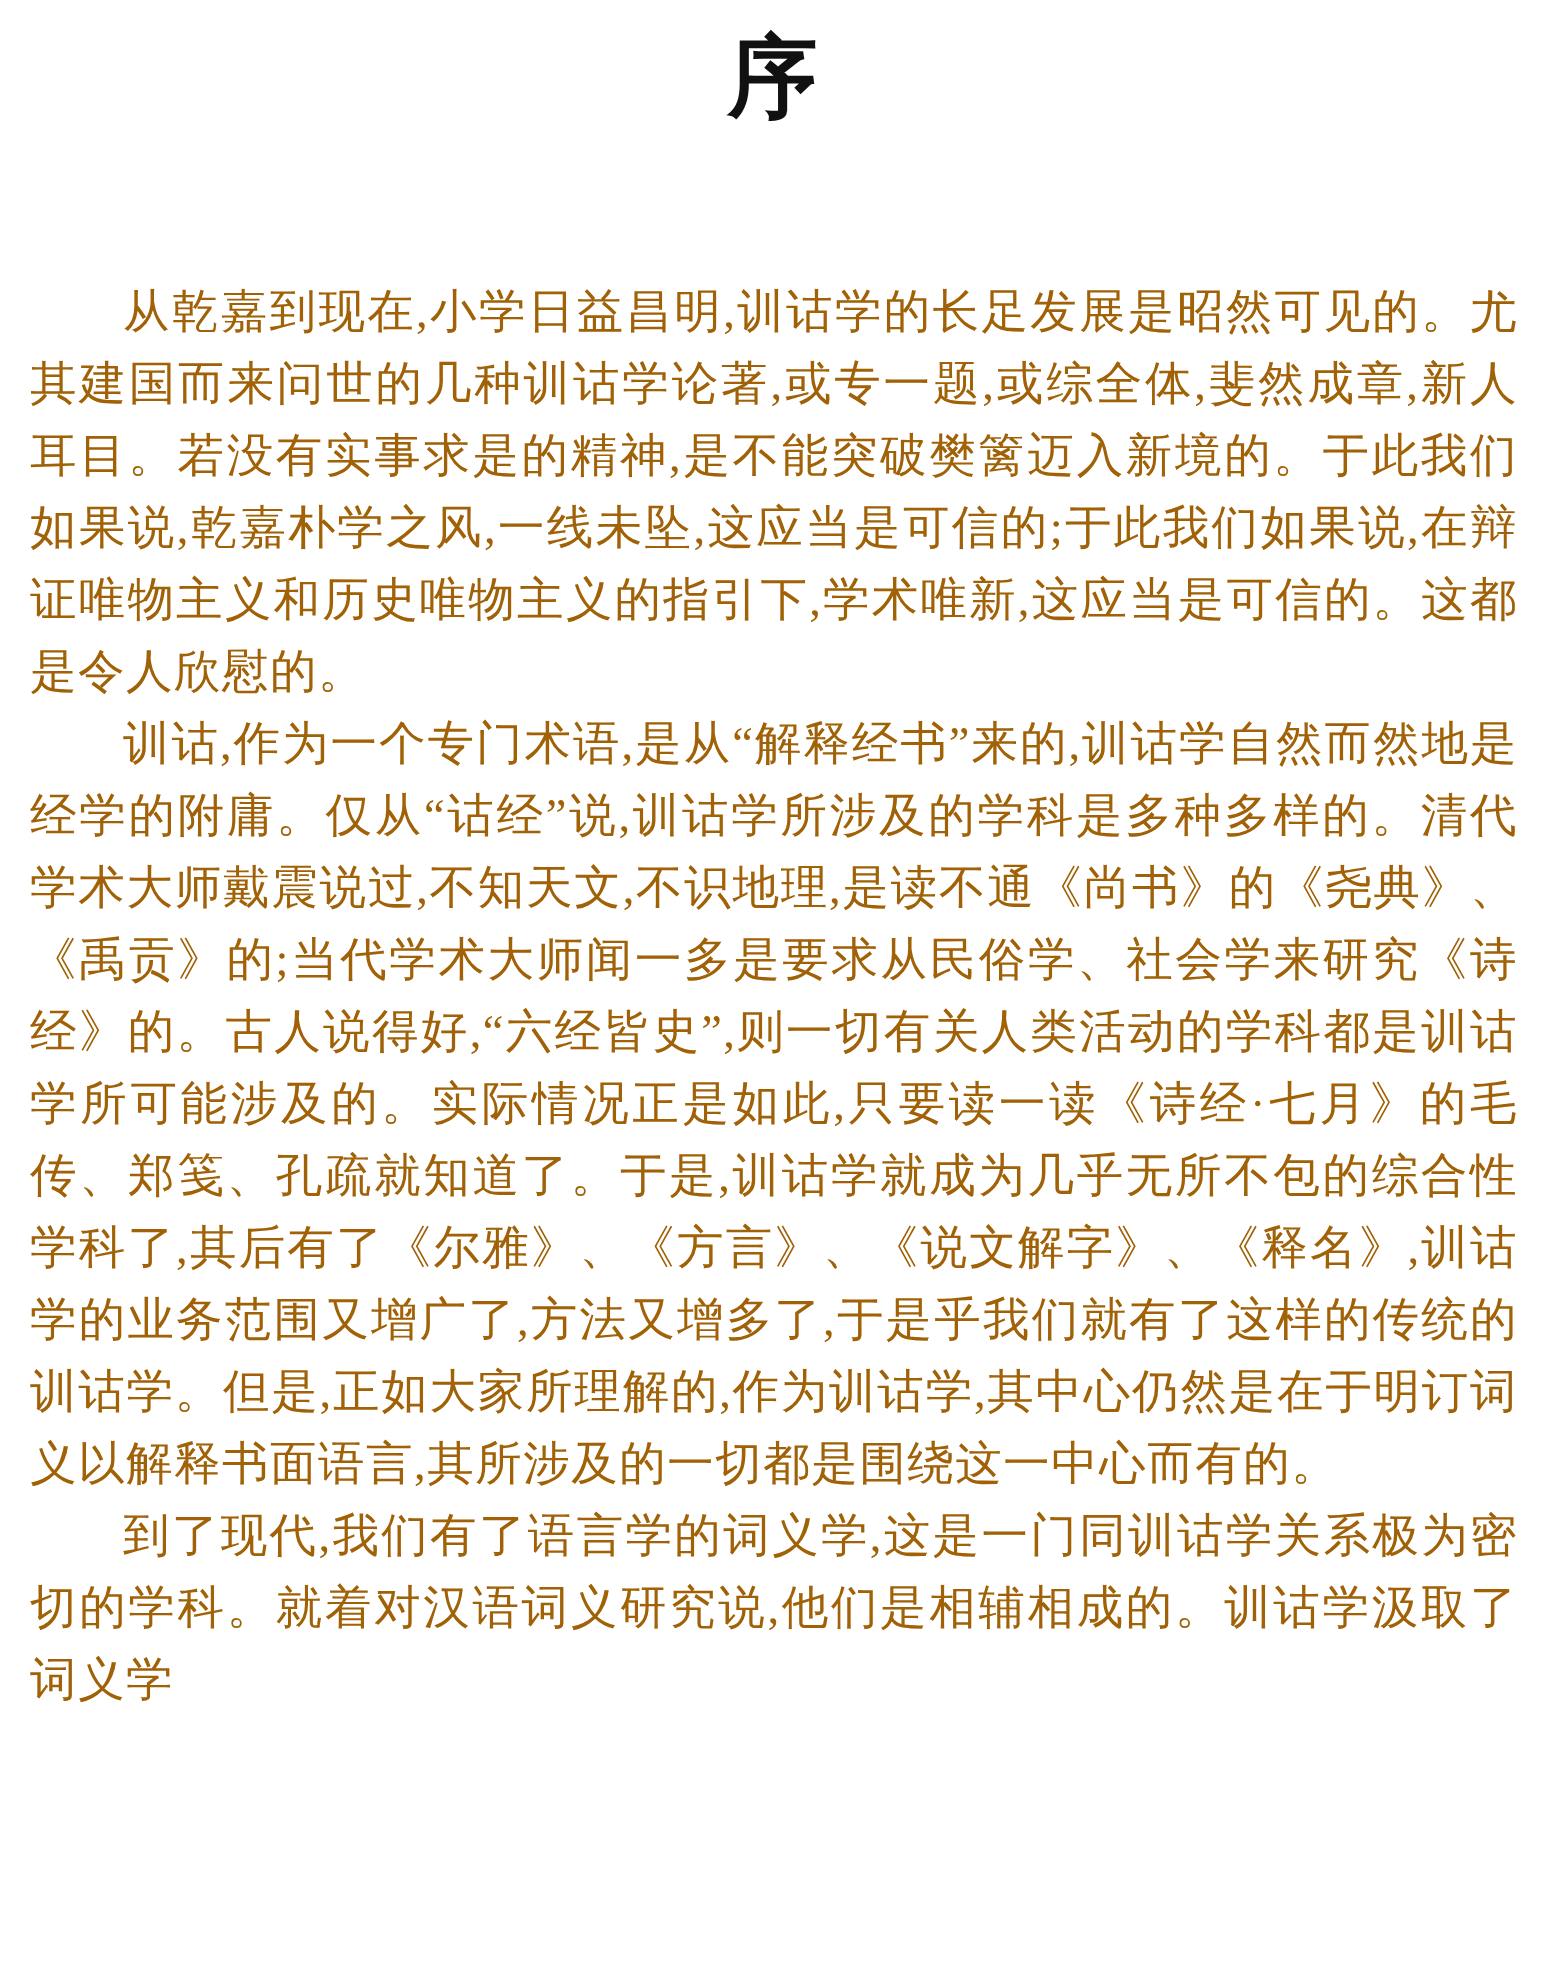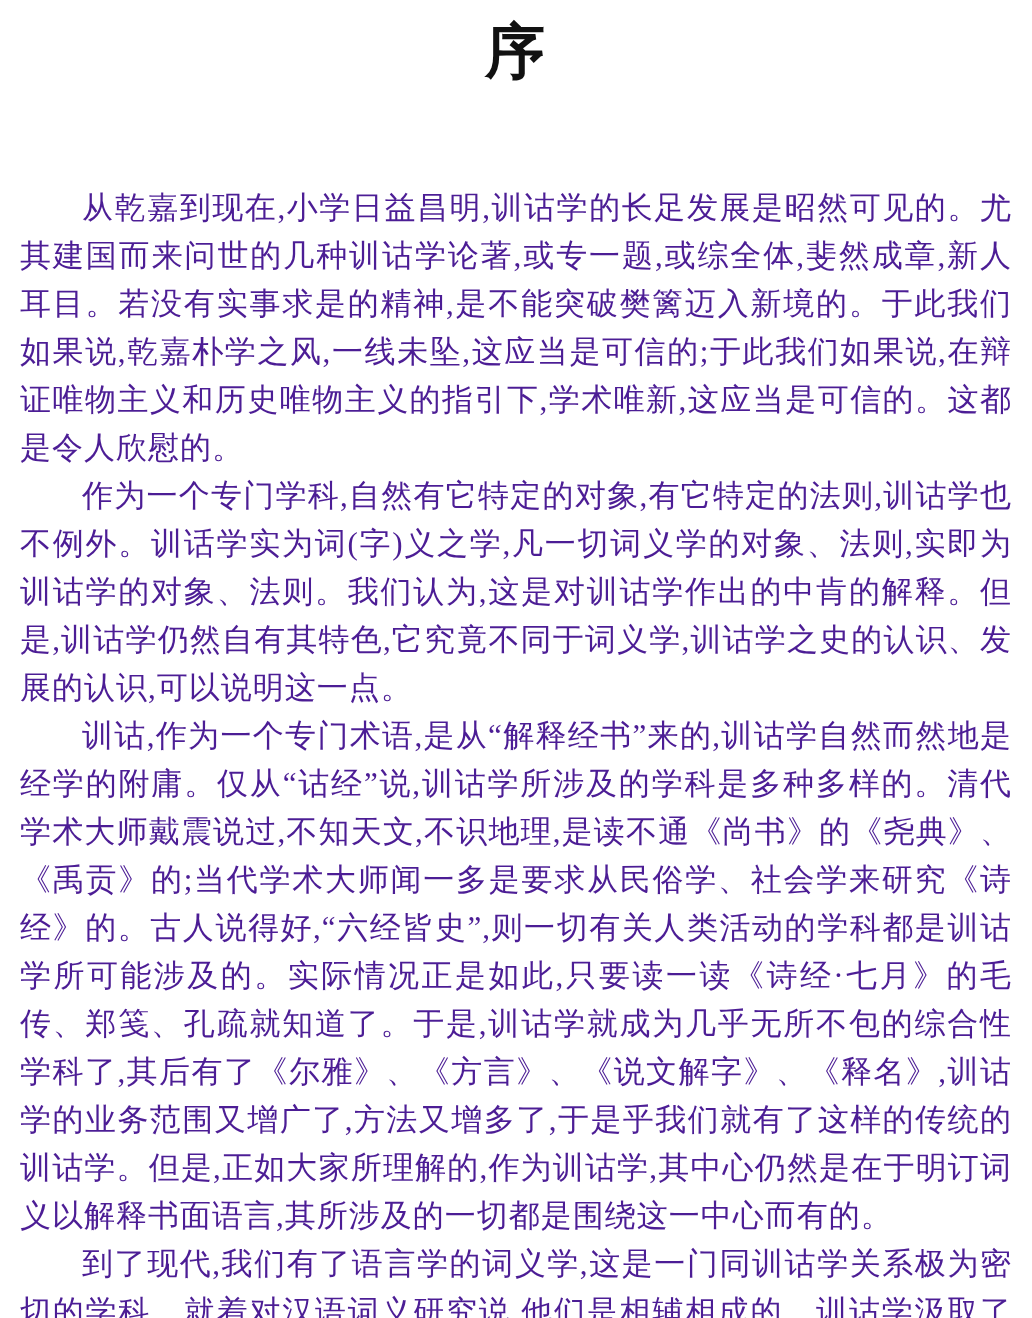--- a/index.html
+++ b/index.html
@@ -31,29 +31,28 @@
     color: #111111;
   }
   .body-text p {
     margin: 0;
     font-size: 31px;
     line-height: 48px;
     letter-spacing: 1px;
     text-align: justify;
     text-justify: inter-ideograph;
     text-indent: 2em;
-    color: #4c1d95;
+    color: #a16207;
     word-break: break-all;
   }
 </style>
 </head>
 <body>
 
 <div class="page">
   <h1 class="page-title">序</h1>
 
   <div class="body-text">
     <p>从乾嘉到现在,小学日益昌明,训诂学的长足发展是昭然可见的。尤其建国而来问世的几种训诂学论著,或专一题,或综全体,斐然成章,新人耳目。若没有实事求是的精神,是不能突破樊篱迈入新境的。于此我们如果说,乾嘉朴学之风,一线未坠,这应当是可信的;于此我们如果说,在辩证唯物主义和历史唯物主义的指引下,学术唯新,这应当是可信的。这都是令人欣慰的。</p>
-    <p>作为一个专门学科,自然有它特定的对象,有它特定的法则,训诂学也不例外。训话学实为词(字)义之学,凡一切词义学的对象、法则,实即为训诂学的对象、法则。我们认为,这是对训诂学作出的中肯的解释。但是,训诂学仍然自有其特色,它究竟不同于词义学,训诂学之史的认识、发展的认识,可以说明这一点。</p>
     <p>训诂,作为一个专门术语,是从“解释经书”来的,训诂学自然而然地是经学的附庸。仅从“诂经”说,训诂学所涉及的学科是多种多样的。清代学术大师戴震说过,不知天文,不识地理,是读不通《尚书》的《尧典》、《禹贡》的;当代学术大师闻一多是要求从民俗学、社会学来研究《诗经》的。古人说得好,“六经皆史”,则一切有关人类活动的学科都是训诂学所可能涉及的。实际情况正是如此,只要读一读《诗经·七月》的毛传、郑笺、孔疏就知道了。于是,训诂学就成为几乎无所不包的综合性学科了,其后有了《尔雅》、《方言》、《说文解字》、《释名》,训诂学的业务范围又增广了,方法又增多了,于是乎我们就有了这样的传统的训诂学。但是,正如大家所理解的,作为训诂学,其中心仍然是在于明订词义以解释书面语言,其所涉及的一切都是围绕这一中心而有的。</p>
     <p>到了现代,我们有了语言学的词义学,这是一门同训诂学关系极为密切的学科。就着对汉语词义研究说,他们是相辅相成的。训诂学汲取了词义学</p>
   </div>
 </div>
 
 </body></html>

